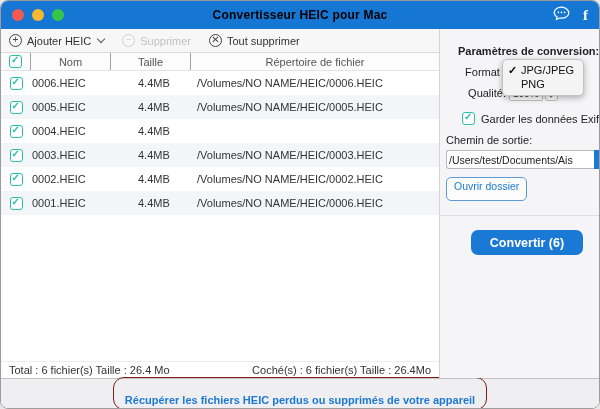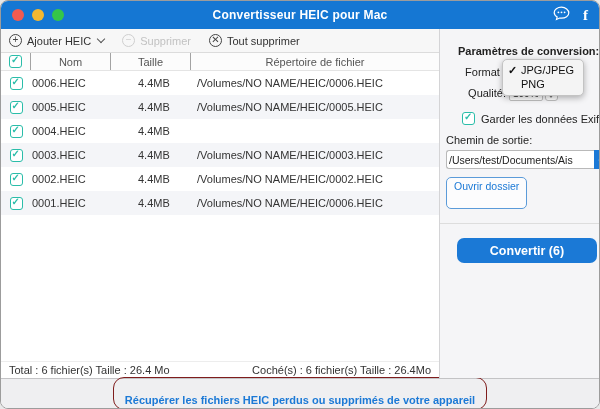--- a/index.html
+++ b/index.html
@@ -17,21 +17,21 @@
   .titlebar {
     height: 28px; flex: 0 0 28px;
     background: var(--titlebar, #1577d3);
     position: relative; display: flex; align-items: center; justify-content: center;
   }
   .lights { position: absolute; left: 11px; top: 8px; display: flex; gap: 8px; }
   .light { width: 12px; height: 12px; border-radius: 50%; }
   .light.red    { background: var(--traffic-red, #f15b51); }
   .light.yellow { background: var(--traffic-yellow, #f5b831); }
   .light.green  { background: var(--traffic-green, #35c649); }
-  .win-title { color: #ffffff; font-size: 12px; font-weight: bold; letter-spacing: .2px; }
+  .win-title { color: #000000; font-size: 12px; font-weight: bold; letter-spacing: .2px; }
   .tb-icons { position: absolute; right: 11px; top: 0; height: 28px; display: flex; align-items: center; gap: 13px; }
   .fb { color: #fff; font-size: 15px; font-weight: bold; font-family: "Liberation Serif", serif; line-height: 1; }
 
   
   .main { flex: 1; display: flex; min-height: 0; }
   .left { width: 438px; flex: 0 0 438px; display: flex; flex-direction: column; background: #fff; }
 
   
   .toolbar {
     height: 24px; flex: 0 0 24px; background: #f7f7f7;
@@ -131,25 +131,25 @@
     padding: 3px 1px 0 2px; white-space: nowrap; overflow: hidden;
   }
   .browse-btn {
     width: 20px; flex: 0 0 20px; background: var(--accent-blue, #1b79d6); color: #fff;
     border-radius: 0 4px 4px 0; display: flex; align-items: center; justify-content: center;
     font-size: 10px; font-weight: bold; letter-spacing: 1px; padding-bottom: 4px;
   }
   .open-folder {
     display: inline-block; margin: 8px 0 0 6px;
     border: 1px solid #5b9bd9; color: var(--accent-blue, #1b79d6);
-    border-radius: 5px; padding: 2px 7px 16px; font-size: 10.5px; background: #fcfcfd;
+    border-radius: 5px; padding: 2px 7px 8px; font-size: 10.5px; background: #fcfcfd;
   }
   .panel-divider { margin-top: 14px; border-top: 1px solid #ddd; height: 0; }
   .convert-btn {
-    margin: 14px auto 0; width: 140px; height: 25px;
+    margin: 14px auto 0; width: 112px; height: 25px;
     background: var(--accent-blue, #1b79d6); color: #fff;
     border: none; border-radius: 7px; font-size: 12.5px; font-weight: bold;
     display: flex; align-items: center; justify-content: center;
     font-family: "Liberation Sans", sans-serif;
   }
 
   
   .bottombar {
     height: 30px; flex: 0 0 30px; background: #efeff1; border-top: 1px solid #c3c3c5;
     display: flex; align-items: center; justify-content: center;

